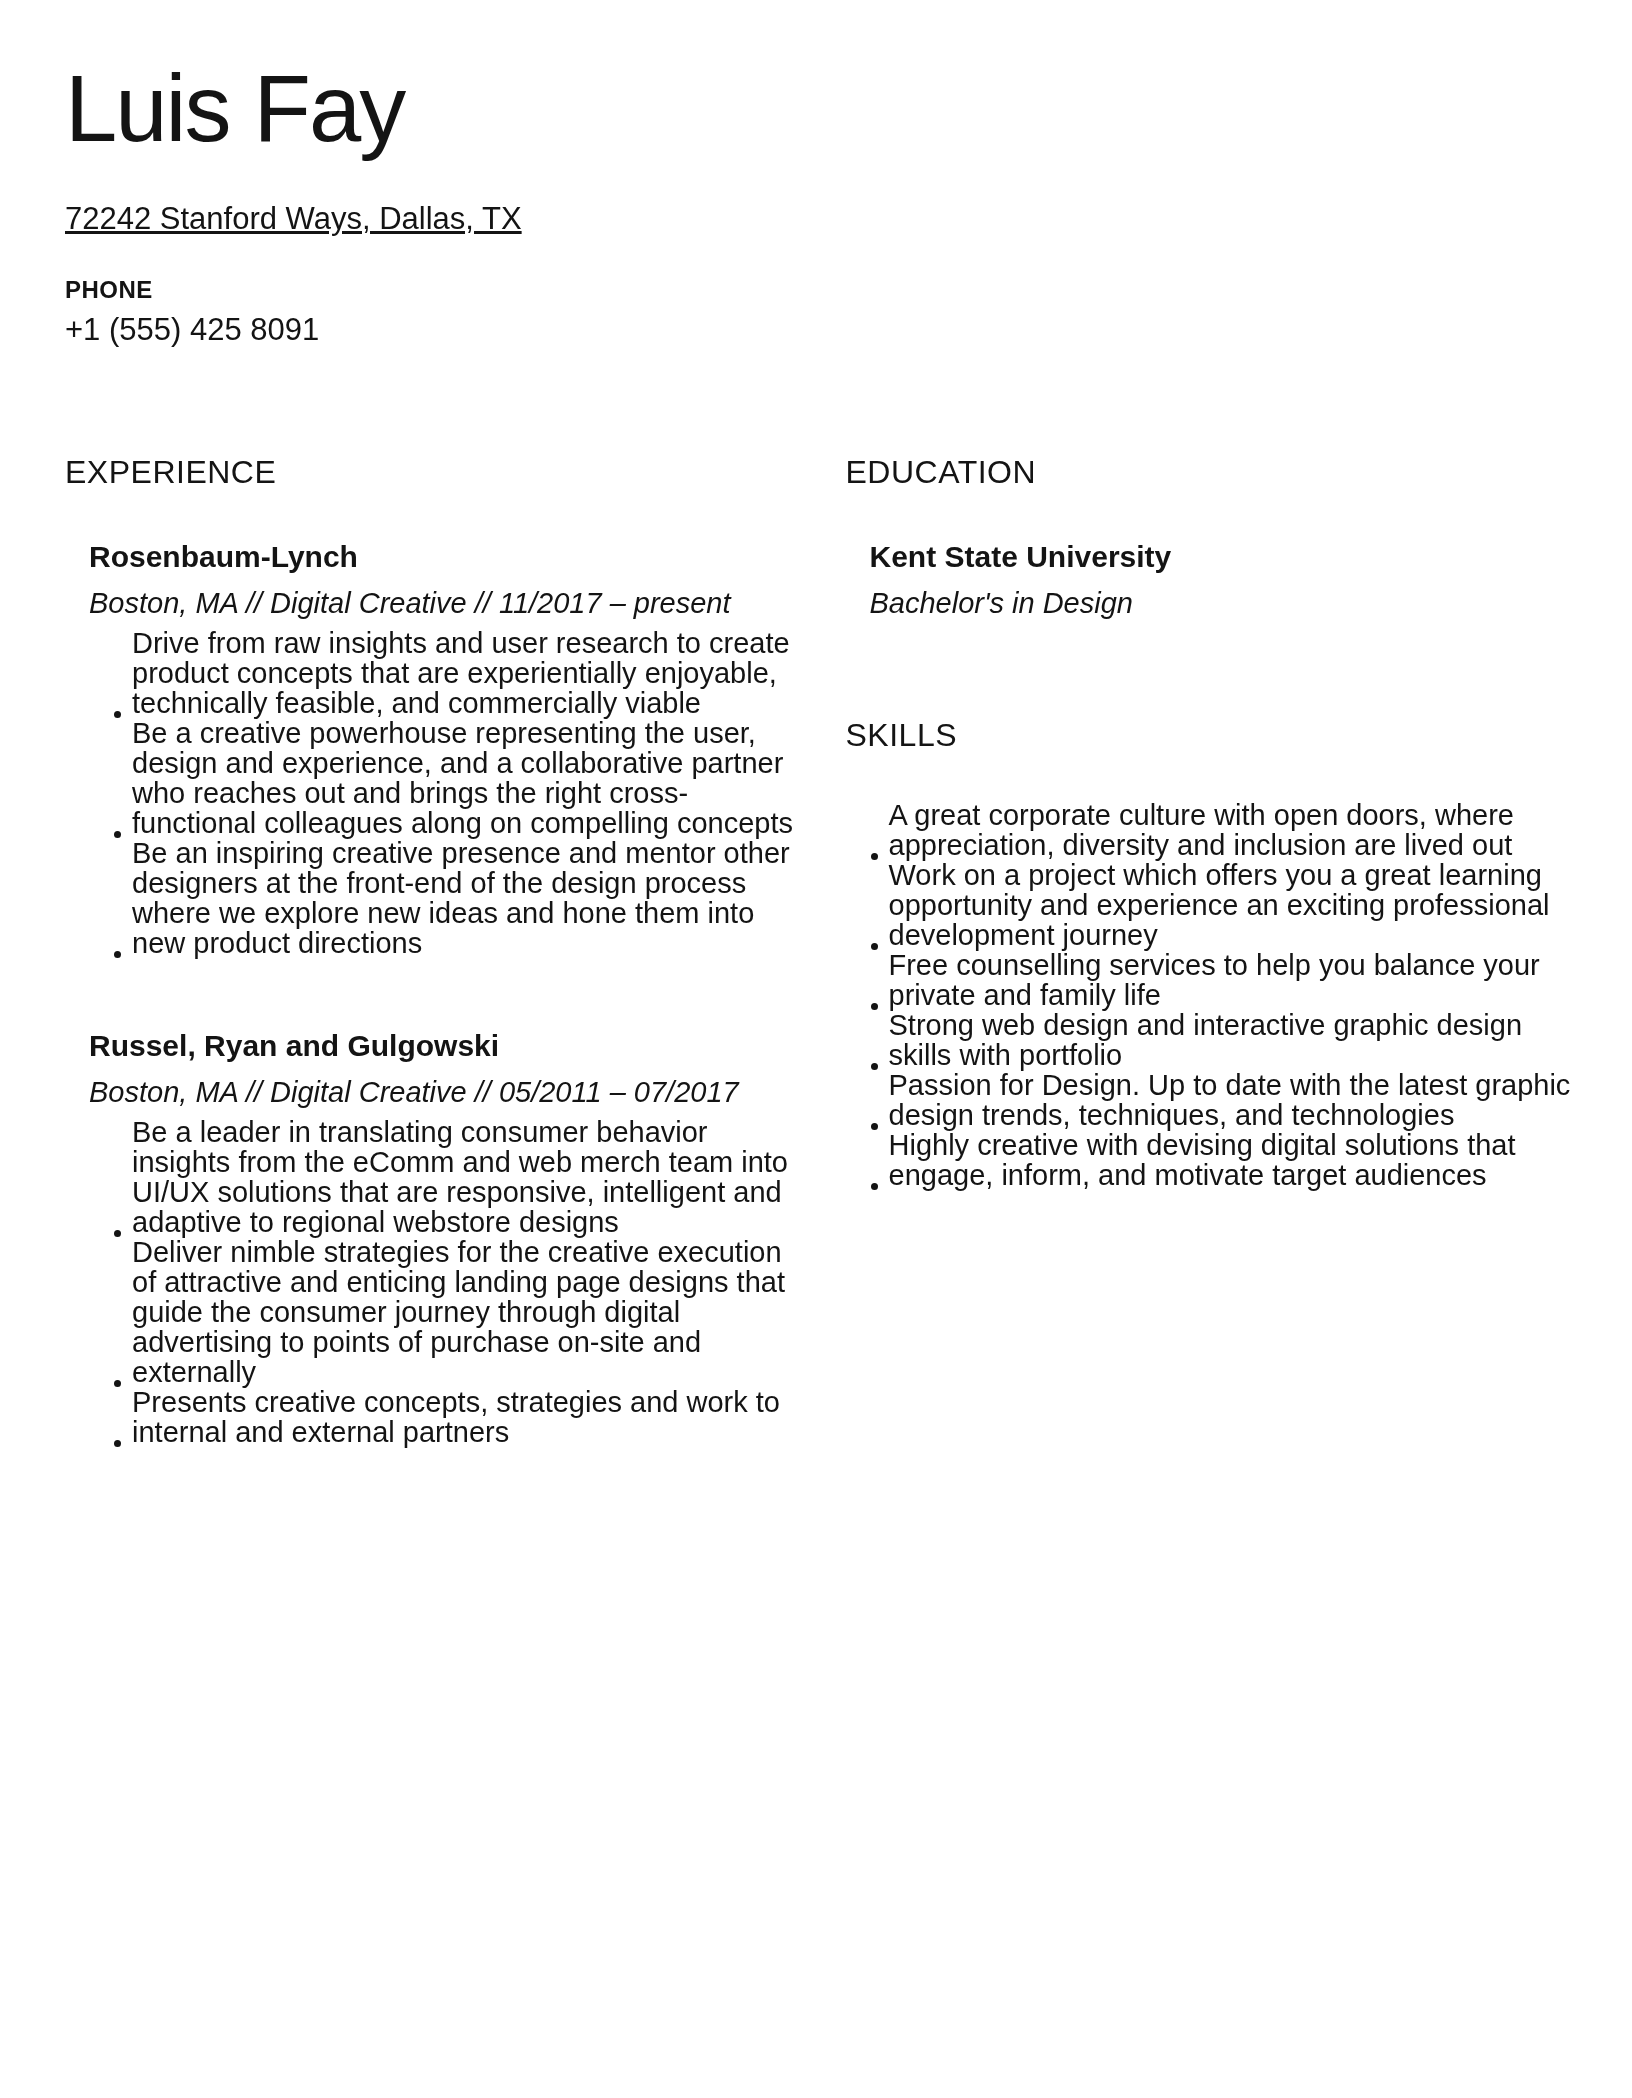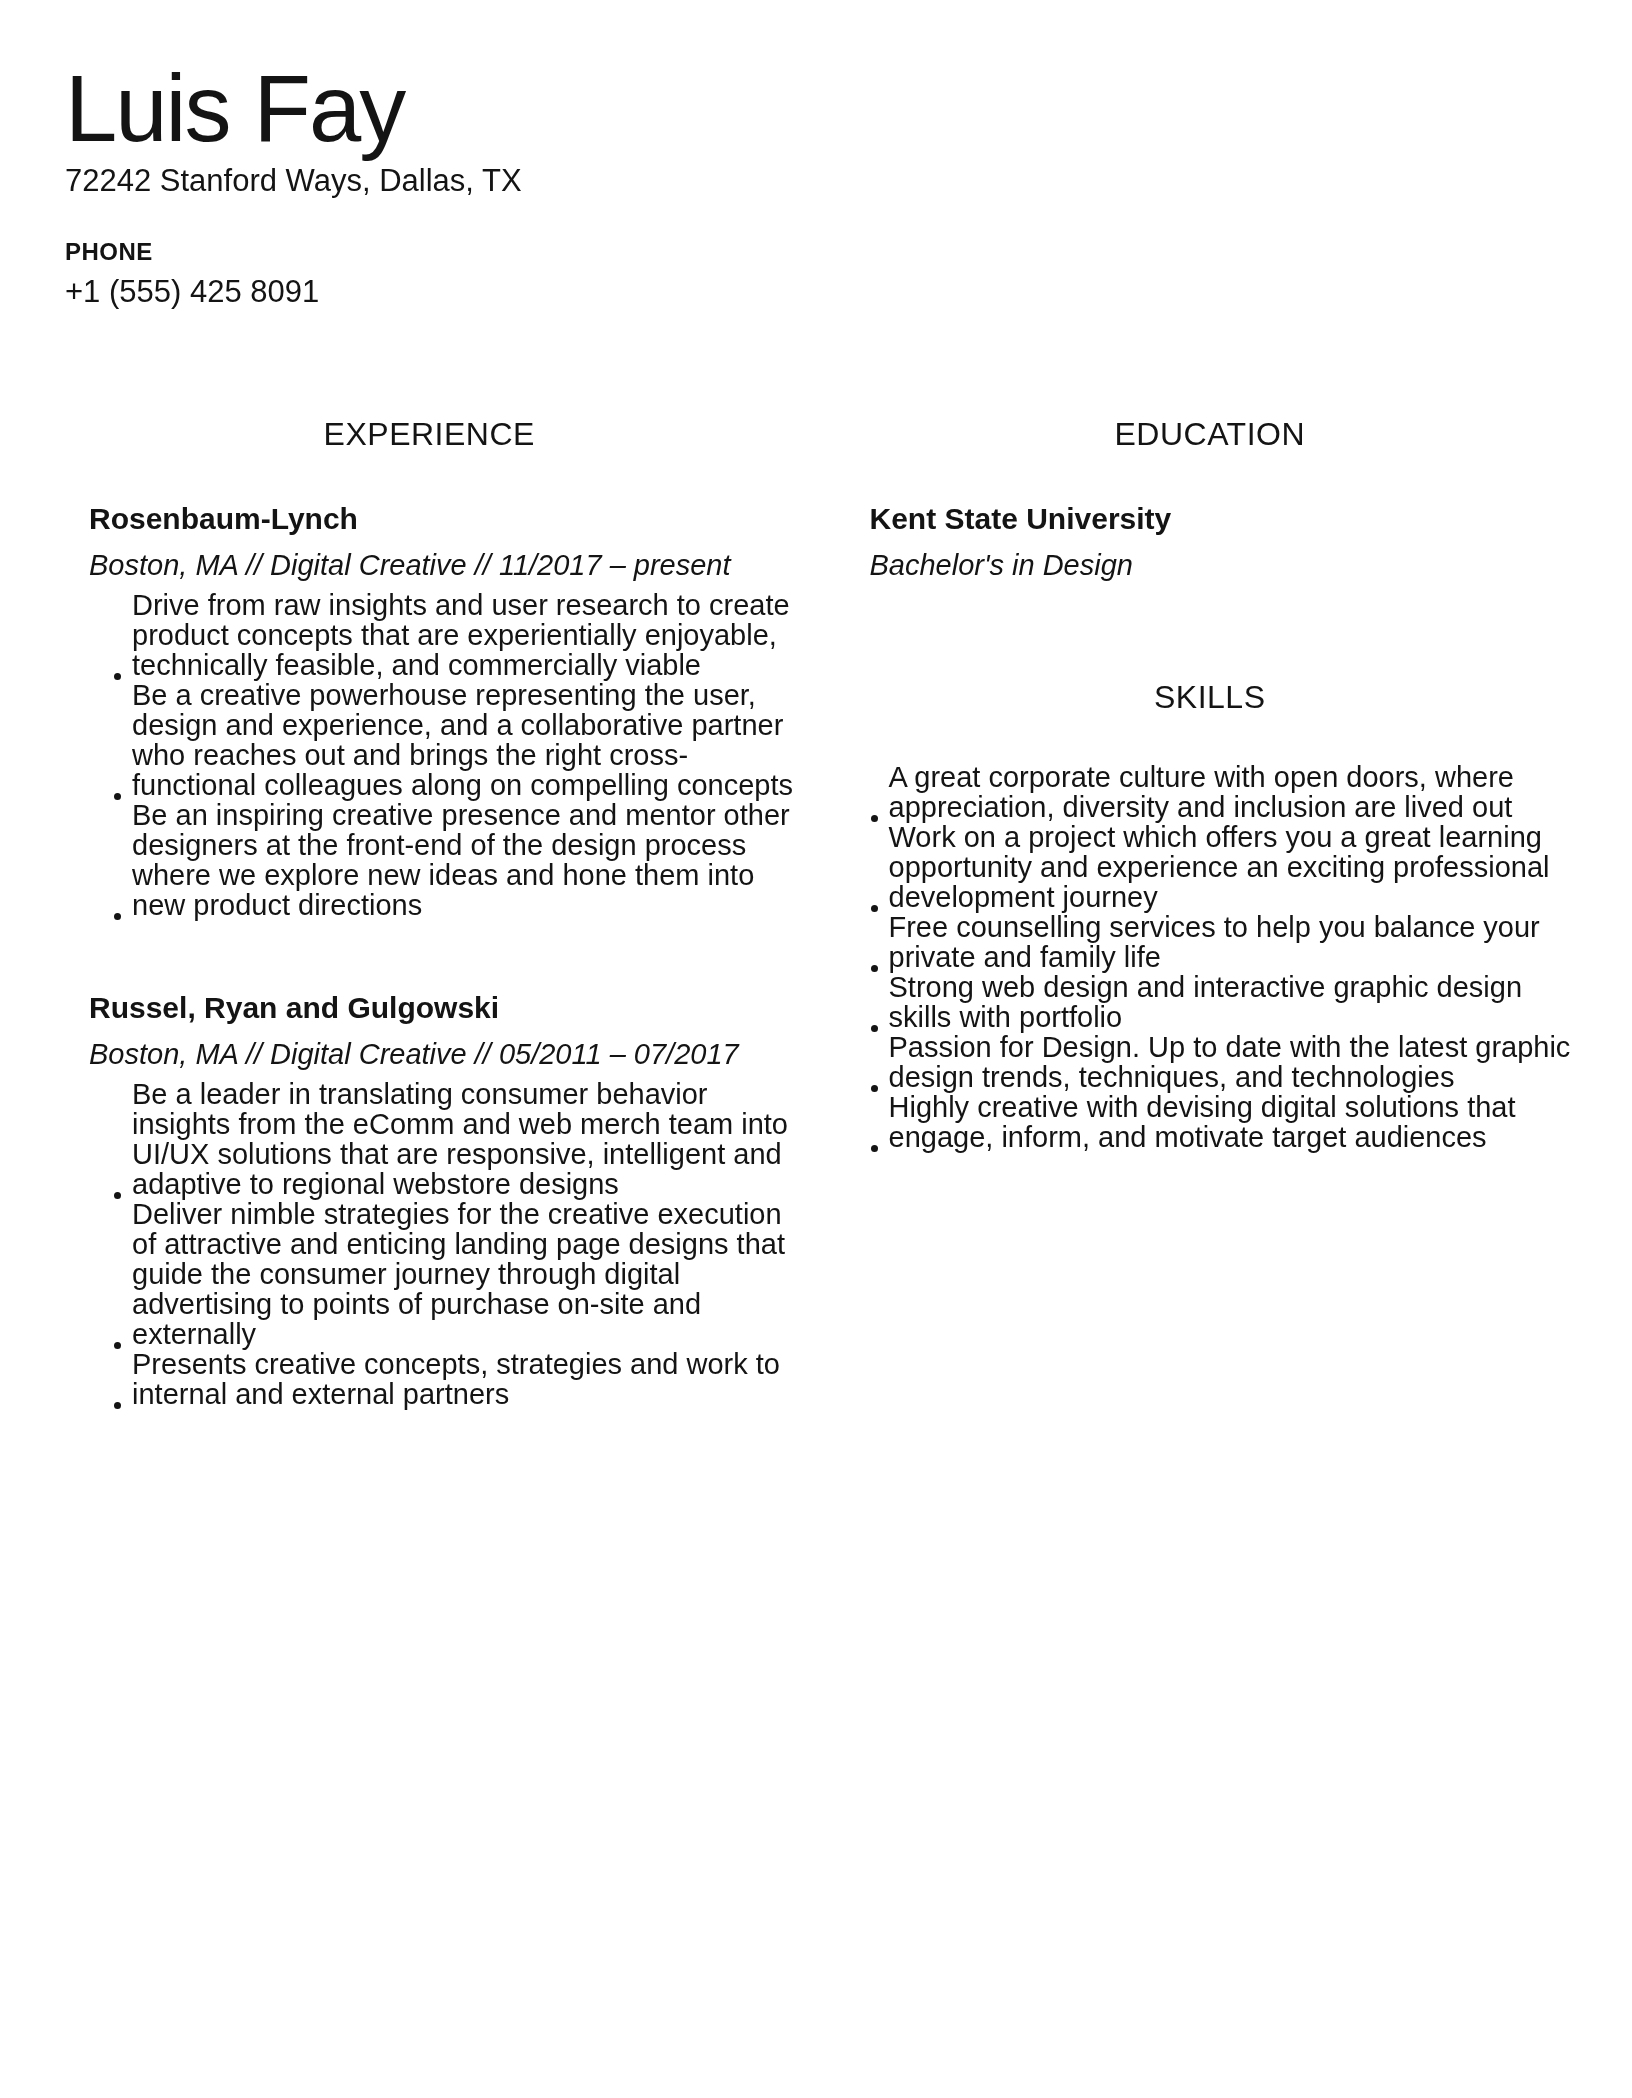--- a/index.html
+++ b/index.html
@@ -16,22 +16,24 @@
     padding: 56px 58px 0 65px;
   }
   
   .name {
     font-size: 94px;
     font-weight: 400;
     letter-spacing: -2px;
     line-height: 1.12;
   }
   .address {
+    margin-top: 38px;
     font-size: 31px;
     line-height: 1.3;
+    text-decoration: underline;
   }
   .phone-label {
     margin-top: 36px;
     font-size: 24px;
     font-weight: 700;
     letter-spacing: 0.5px;
   }
   .phone-number {
     margin-top: 6px;
     font-size: 31px;
@@ -44,21 +46,20 @@
     grid-template-columns: 1fr 1fr;
     column-gap: 52px;
     align-items: start;
   }
   h2.section-heading {
     font-size: 32px;
     font-weight: 400;
     letter-spacing: 0.5px;
     line-height: 1.25;
     margin-bottom: 45px;
-    text-align: center;
   }
   
   .entry { margin-left: 24px; }
   .job { margin-bottom: 68px; }
   .entry-title {
     font-size: 30px;
     font-weight: 700;
     line-height: 1.3;
     margin-bottom: 8px;
   }

